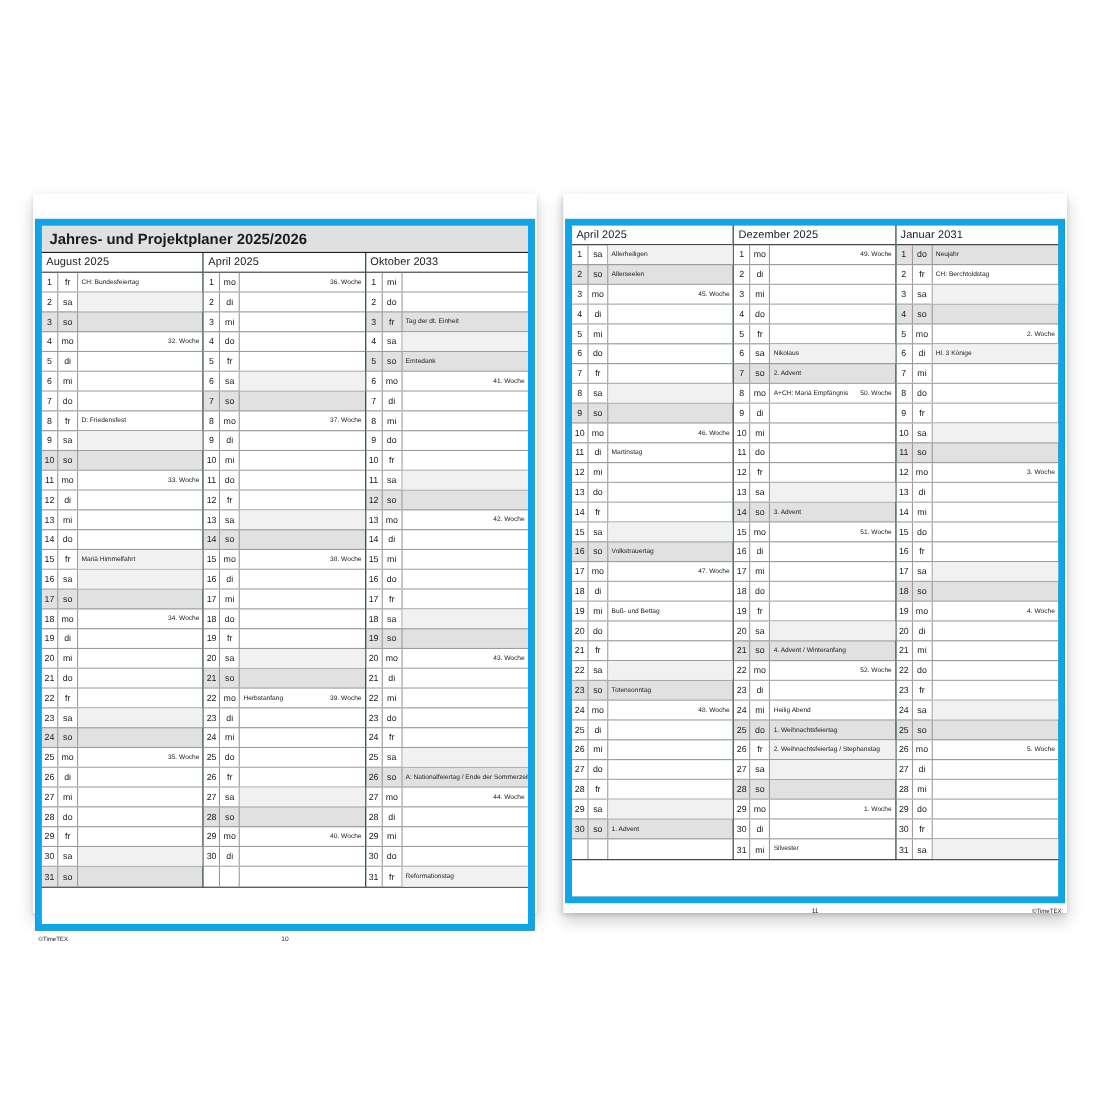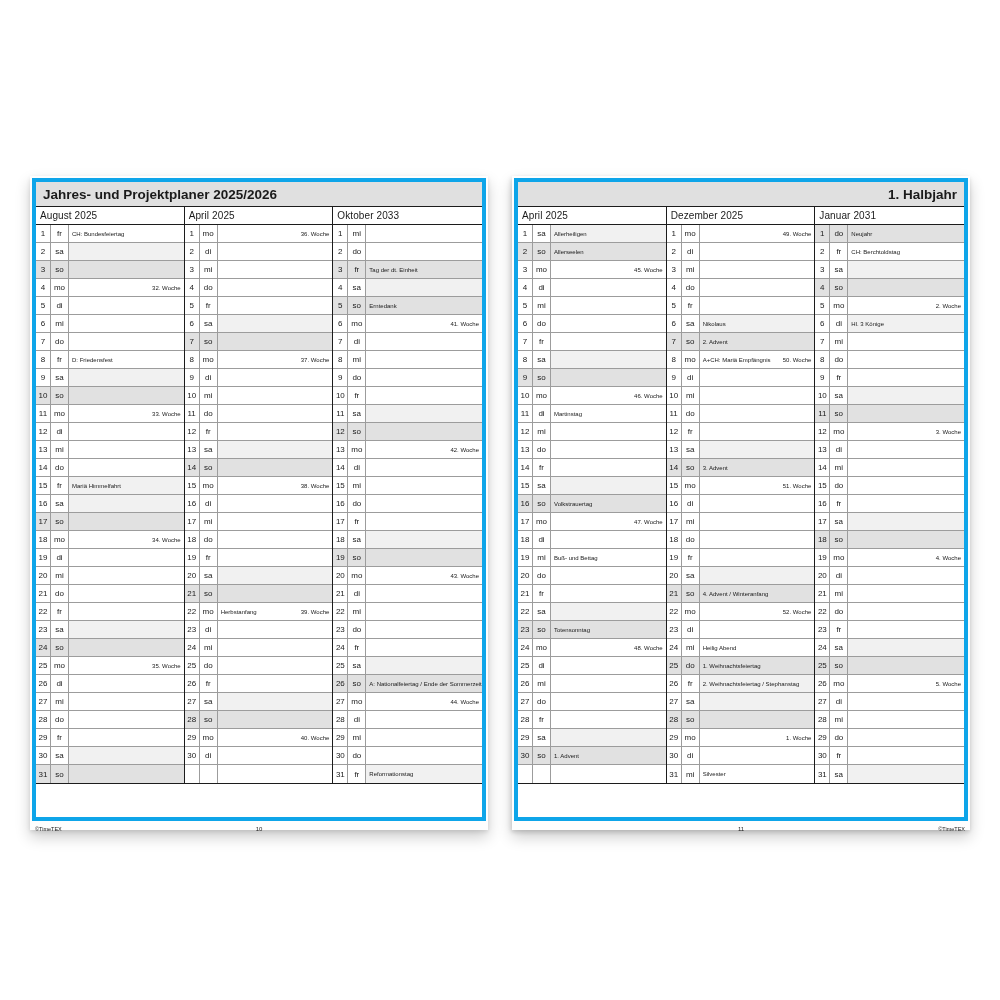--- a/index.html
+++ b/index.html
@@ -8,21 +8,21 @@
     font-family:"Liberation Sans", sans-serif;color:#1a1a1a;
     -webkit-font-smoothing:antialiased;
   }
   .page{
     position:absolute;top:176px;width:458px;height:654px;background:#fefefe;
     box-sizing:border-box;padding:2px 2px 0 2px;
     box-shadow:0 7px 14px rgba(0,0,0,0.20), 0 2px 4px rgba(0,0,0,0.10);
   }
   .page-left{left:30px;}
   .page-right{left:512px;box-shadow:-2px 2px 5px rgba(0,0,0,0.07), 0 7px 14px rgba(0,0,0,0.20), 0 2px 4px rgba(0,0,0,0.10);}
-  .grid{border:4px solid #0ea5e9;background:#14532d;}
+  .grid{border:6px solid #0ea5e9;background:#14532d;margin-top:21px;}
   .titlebar{
     height:24px;background:#e0e0e0;border-bottom:1px solid #1c1c1c;
     display:flex;align-items:center;padding:0 7px;font-weight:bold;font-size:13.5px;
   }
   .titlebar.align-right{justify-content:flex-end;}
   .months-row{display:flex;justify-content:space-between;}
   .month{width:33.3333%;box-sizing:border-box;border-right:1px solid #1c1c1c;}
   .month:last-child{border-right:none;}
   .month-header{
     height:18px;box-sizing:border-box;border-bottom:1px solid #1c1c1c;background:#fff;
@@ -575,23 +575,20 @@
     <div class="notes-box"></div>
   </div>
   <div class="page-footer">
     <span class="copyright">©TimeTEX</span>
     <span class="page-num">10</span>
   </div>
 </div>
 
 <div class="page page-right">
   <div class="grid">
-    <div class="titlebar align-right">
-      <span>1. Halbjahr</span>
-    </div>
     <div class="months-row">
         <div class="month">
           <div class="month-header">April 2025</div>
           <div class="day-row">
             <div class="num">1</div>
             <div class="wd">sa</div>
             <div class="cnt shade-l">
               <span class="note">Allerheiligen</span>
             </div>
           </div>

